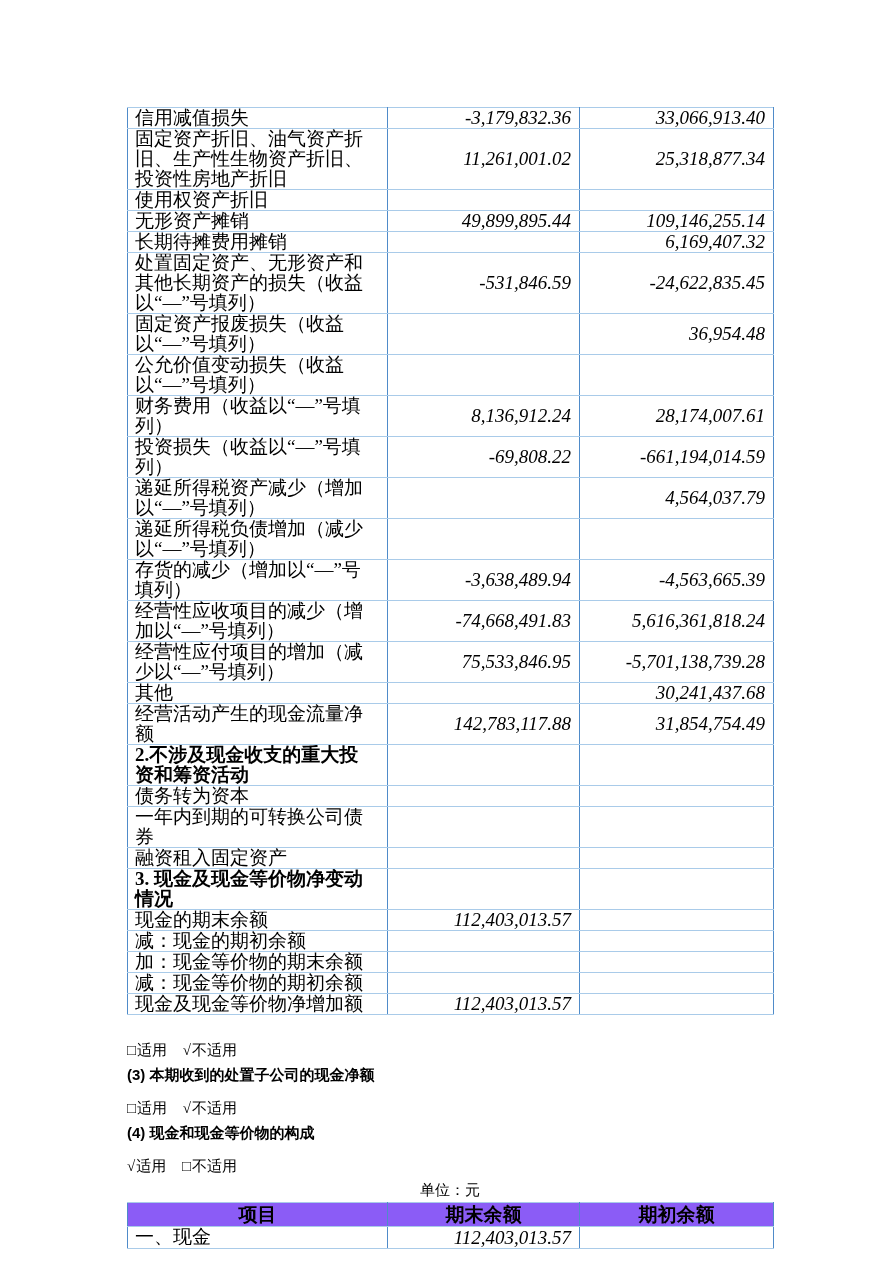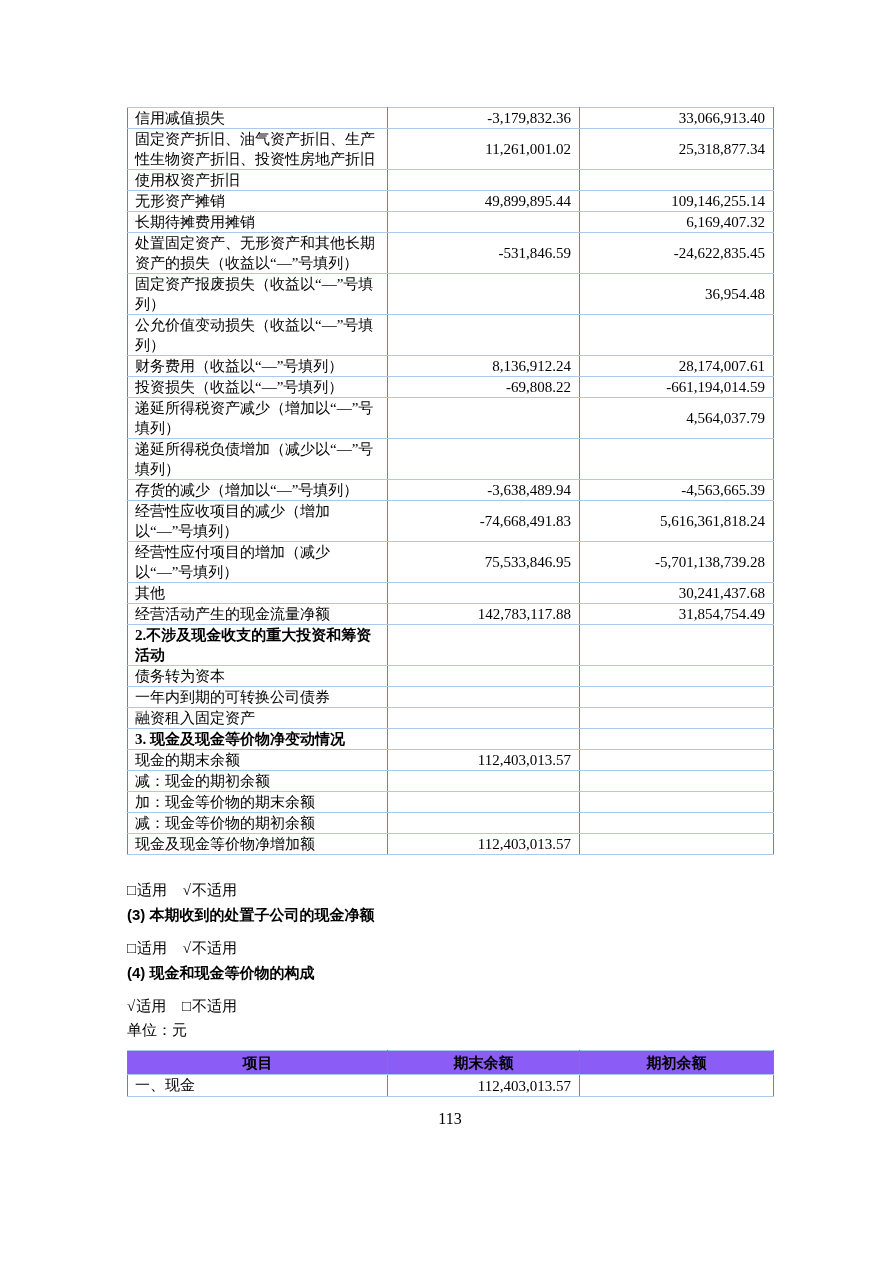--- a/index.html
+++ b/index.html
@@ -8,49 +8,49 @@
     width:893px;height:1262px;
     background:#ffffff;
     font-family:"Liberation Serif","DejaVu Serif",serif;
     color:#000000;
     overflow:hidden;
   }
   .content{position:absolute;left:127px;top:107px;width:646px;}
 
   
   table{border-collapse:collapse;table-layout:fixed;width:646px;
-        font-size:15px;line-height:20px;}
+        font-size:19px;line-height:20px;}
   col.c1{width:260px;} col.c2{width:192px;} col.c3{width:194px;}
   td,th{
     border-top:1px solid #A9CBE9;
     border-bottom:1px solid #A9CBE9;
     border-left:1px solid #4F8BC9;
     border-right:1px solid #4F8BC9;
     overflow:hidden;
   }
   td.label{text-align:left;padding:0 10px 0 7px;vertical-align:top;word-break:break-all;}
-  td.num{text-align:right;padding:0 8px 0 4px;vertical-align:middle;}
+  td.num{text-align:right;padding:0 8px 0 4px;vertical-align:middle;font-style:italic;}
   tr.bold-row td{font-weight:bold;}
 
   .bottom-table th{
     background:#8b5cf6;font-weight:bold;text-align:center;
     height:23px;vertical-align:middle;padding:0 0;
   }
   .bottom-table td{height:21px;margin-left:43px;}
 
   
   .subsections{margin-top:25px;font-size:15px;}
   .sub-heading{font-weight:bold;margin:4px 0 13px 0;line-height:20px;
                font-family:"Liberation Sans","DejaVu Sans",sans-serif;
                font-size:15px;}
   .option-line{margin:0 0 5px 0;line-height:20px;}
   .option{margin-right:12px;cursor:default;}
   .option .glyph{margin-right:1px;}
 
-  .unit-line{text-align:left;font-size:15px;line-height:18px;margin:1px 0 11px 0;}
+  .unit-line{text-align:center;font-size:15px;line-height:18px;margin:1px 0 3px 0;}
   .page-number{text-align:center;font-size:16px;margin-top:13px;}
 </style>
 </head>
 <body>
 
 <div class="page">
   <div class="content">
 
     <table class="main-table">
       <colgroup>

